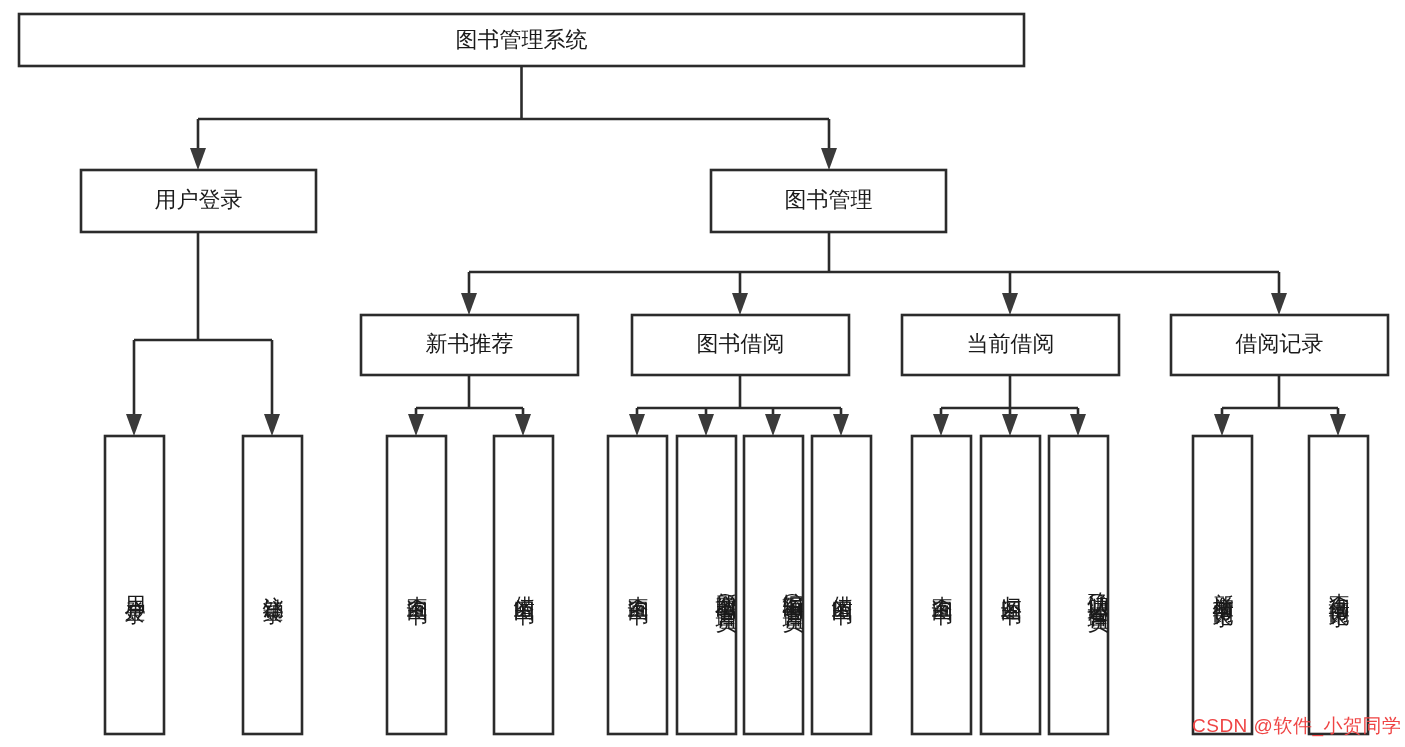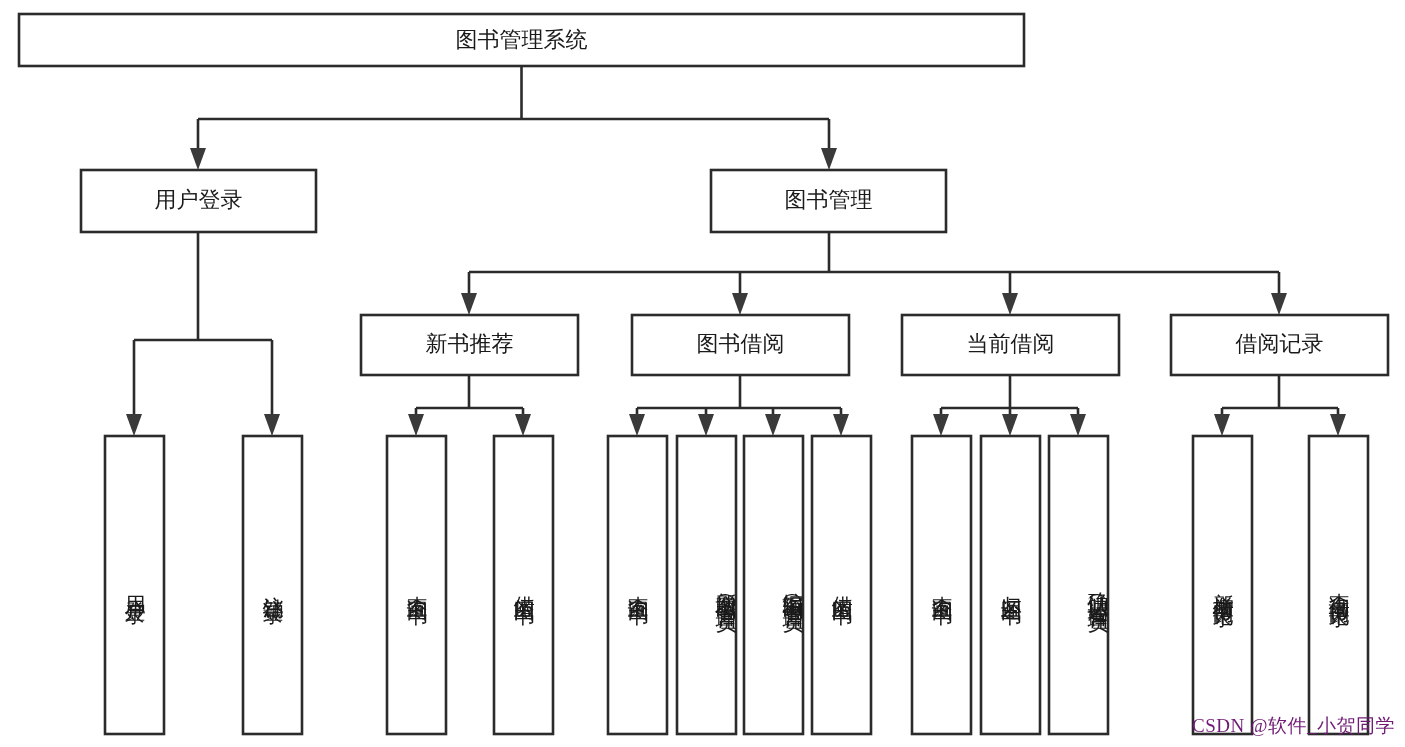--- a/index.html
+++ b/index.html
@@ -59,23 +59,23 @@
     color: #1a1a1a;
     letter-spacing: 3px;
     white-space: nowrap;
     display: flex;
     align-items: center;
     justify-content: center;
     pointer-events: none;
   }
   .watermark {
     position: absolute;
-    font-family: Liberation Serif, serif;
+    font-family: Liberation Sans, sans-serif;
     font-size: 19px;
-    color: #701a75;
+    color: #ef4444;
     white-space: nowrap;
     letter-spacing: 0.5px;
   }
 </style>
 </head>
 <body>
 
 <div id="diagram-root">
 
   <svg id="diagram-svg" viewBox="0 0 1405 747">

